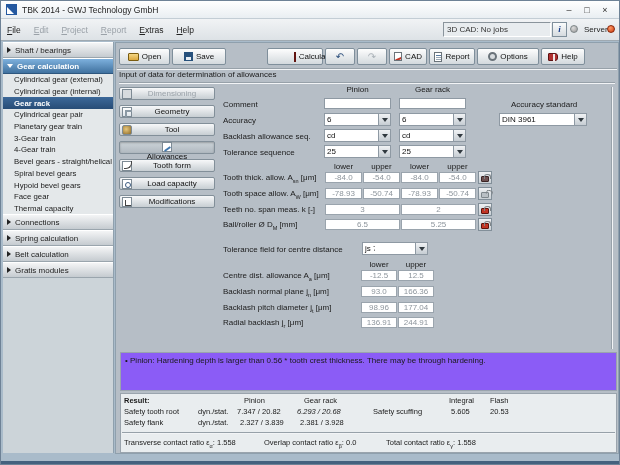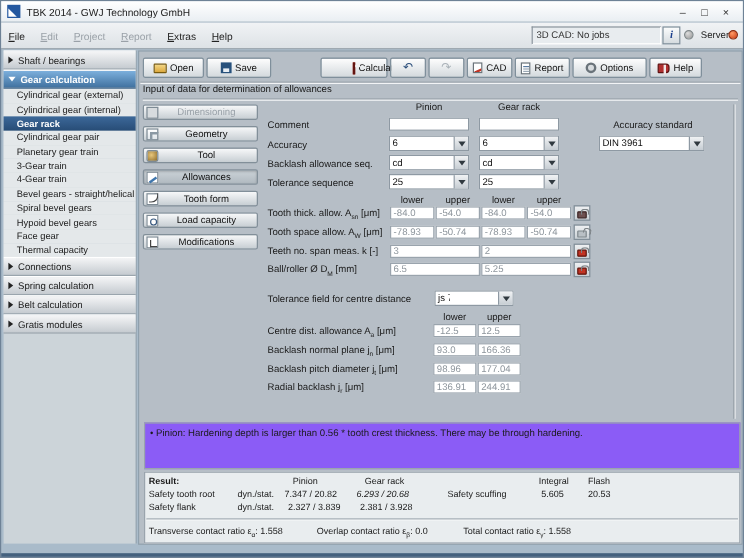--- a/index.html
+++ b/index.html
@@ -57,38 +57,38 @@
   .icon-options { width:9px; height:9px; border:2px solid #6a737a; border-radius:50%; background:#d8dcdf; }
   .icon-help { width:10px; height:8px; background:#b03030; border:1px solid #5e1212; border-radius:1px 3px 3px 1px; position:relative; }
   .icon-help::after { content:""; position:absolute; left:4px; top:0; width:1.5px; height:8px; background:#f0e6e6; }
 
   
   .infobar { position:absolute; left:118px; top:69px; font-size:8px; color:#1a1a1a; }
 
   
   .sbtn { position:absolute; left:118px; width:96px; height:13px; background:linear-gradient(#f7f8f9,#c7ced3); border:1px solid #828f99; border-radius:2px; display:flex; align-items:center; padding:0 2px; font-size:8px; color:#111; }
   .sbtn .cap { flex:1; text-align:center; }
-  .sbtn.active { background:linear-gradient(#ccd3d8,#b0b9c0); box-shadow:inset 0 1px 2px rgba(0,0,0,.25); }
+  .sbtn.active { background:linear-gradient(#ccd3d8,#b0b9c0); box-shadow:inset 0 1px 2px rgba(0,0,0,.25);flex-direction:column; }
   .sbtn.disabled { color:#9aa2a9; }
   .sicon { width:10px; height:10px; border:1px solid #7d8археб;}
   .sicon { width:10px; height:10px; border:1px solid #7d8a94; background:#fff; position:relative; flex:0 0 auto; }
   .sicon.grid { background:linear-gradient(#fff,#dfe5ea); }
   .sicon.grid::after { content:""; position:absolute; left:2px; top:2px; width:6px; height:6px; border-left:1px solid #8b99a4; border-top:1px solid #8b99a4; box-shadow:2px 2px 0 -1px #8b99a4 inset; }
   .sicon.gear { background:radial-gradient(circle at 40% 40%, #e8c77c, #8c6a28); border-radius:2px; }
   .sicon.pen::after { content:""; position:absolute; left:1px; bottom:1px; width:7px; height:2px; background:#3f76ad; transform:rotate(-35deg); }
   .sicon.curve::after { content:""; position:absolute; left:1px; bottom:1px; width:7px; height:7px; border-bottom:1.5px solid #444; border-right:1.5px solid #444; border-radius:0 0 6px 0; }
   .sicon.mag::after { content:""; position:absolute; left:2px; top:2px; width:4px; height:4px; border:1.2px solid #3a5a80; border-radius:50%; }
   .sicon.mod::after { content:""; position:absolute; left:2px; top:2px; width:5px; height:5px; border-left:1.2px solid #444; border-bottom:1.2px solid #444; }
   .sicon.dis { background:#d7dbde; }
 
   
   .lbl { position:absolute; font-size:8px; color:#1a1a1a; white-space:nowrap; }
   .colhead { position:absolute; font-size:8px; color:#1a1a1a; text-align:center; }
   .inp { position:absolute; height:11px; background:#fff; border:1px solid #8e99a3; font-family:"Liberation Sans",sans-serif; font-size:8px; padding:0 2px; }
-  .fld { position:absolute; height:11px; background:#fff; border:1px solid #9aa4ad; font-size:8px; line-height:9px; padding:0 2px; color:#8d959c; overflow:hidden; white-space:nowrap; }
+  .fld { position:absolute; height:11px; background:#fff; border:1px solid #9aa4ad; font-size:8px; line-height:9px; padding:0 2px; color:#8d959c; overflow:hidden; white-space:nowrap;text-align:center; }
   .combo { position:absolute; height:13px; background:#fff; border:1px solid #8e99a3; display:flex; }
   .combo .txt { flex:1; font-size:8px; line-height:11px; padding:0 2px; overflow:hidden; white-space:nowrap; }
   .combo .btn { width:12px; background:linear-gradient(#f0f2f4,#c6cdd3); border-left:1px solid #8e99a3; display:flex; align-items:center; justify-content:center; }
   .tri-dd { width:0; height:0; border-left:3px solid transparent; border-right:3px solid transparent; border-top:4px solid #30393f; }
   .lockbtn { position:absolute; left:477px; width:14px; height:13px; background:linear-gradient(#eef0f2,#c9d0d5); border:1px solid #828f99; display:flex; align-items:center; justify-content:center; }
   .lock { position:relative; width:8px; height:6px; border-radius:1px; margin-top:3px; }
   .lock::before { content:""; position:absolute; left:1.5px; top:-3.5px; width:5px; height:4px; border:1.2px solid #7e8488; border-bottom:none; border-radius:3px 3px 0 0; }
   .lock.red { background:#c23424; border:1px solid #5f130b; }
   .lock.dark { background:#6e5050; border:1px solid #3c2424; }
   .lock.open { background:#b9c0c5; border:1px solid #7e878c; }

